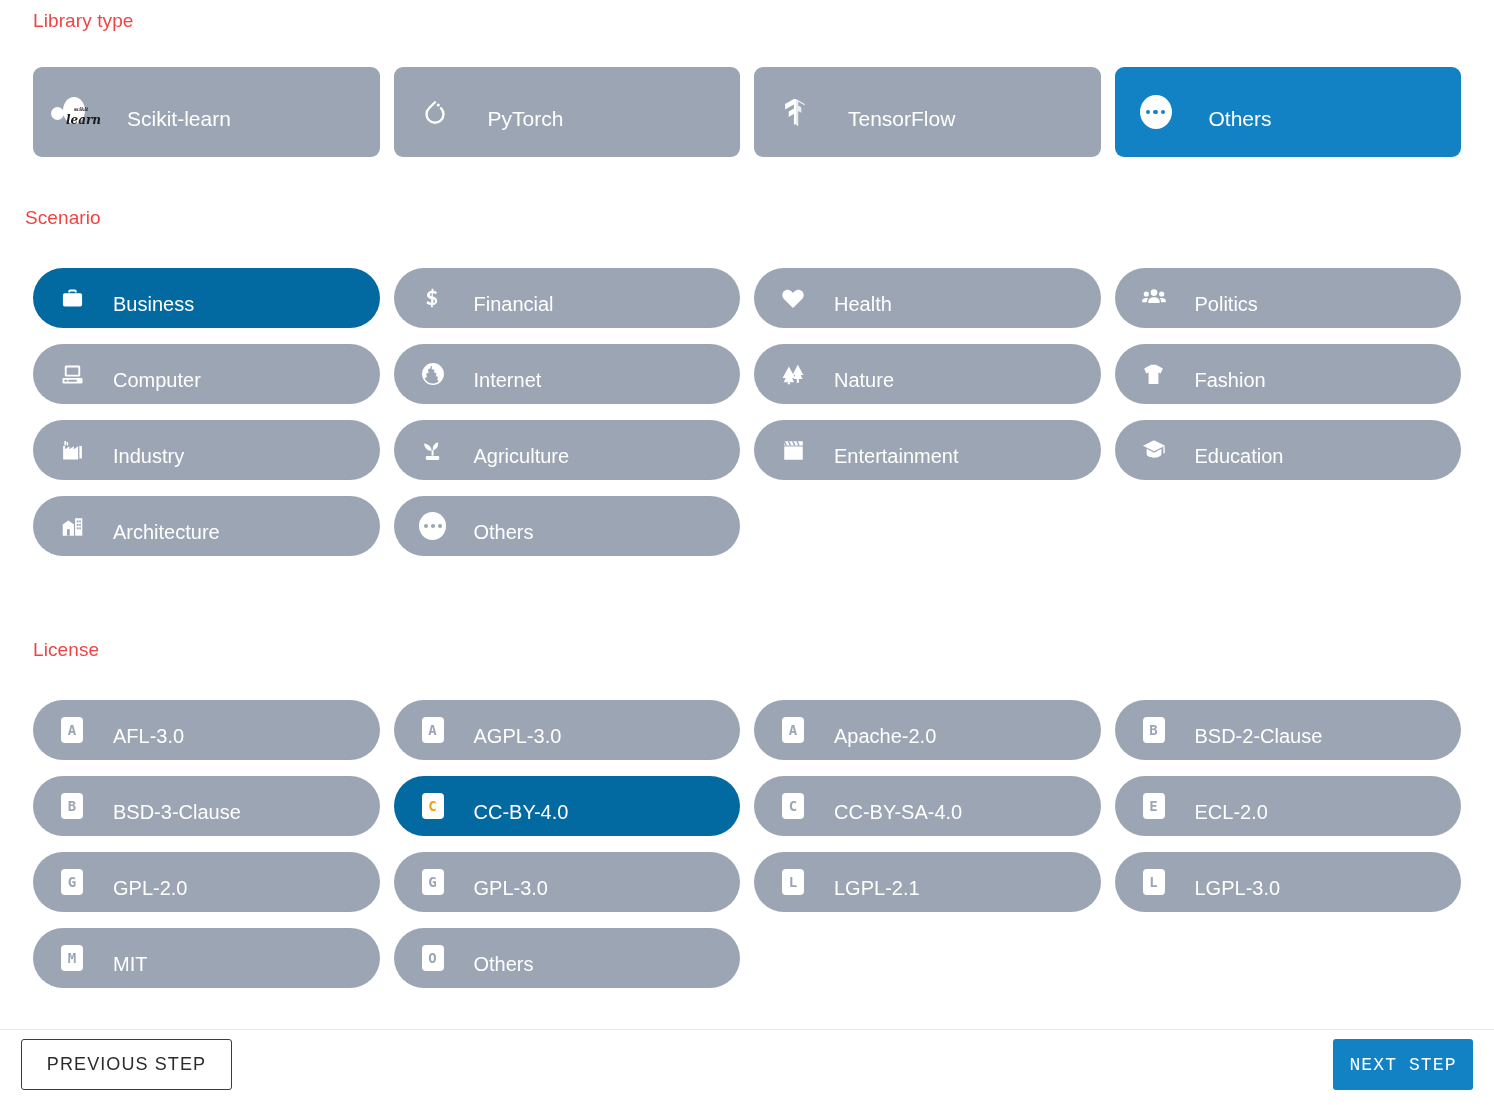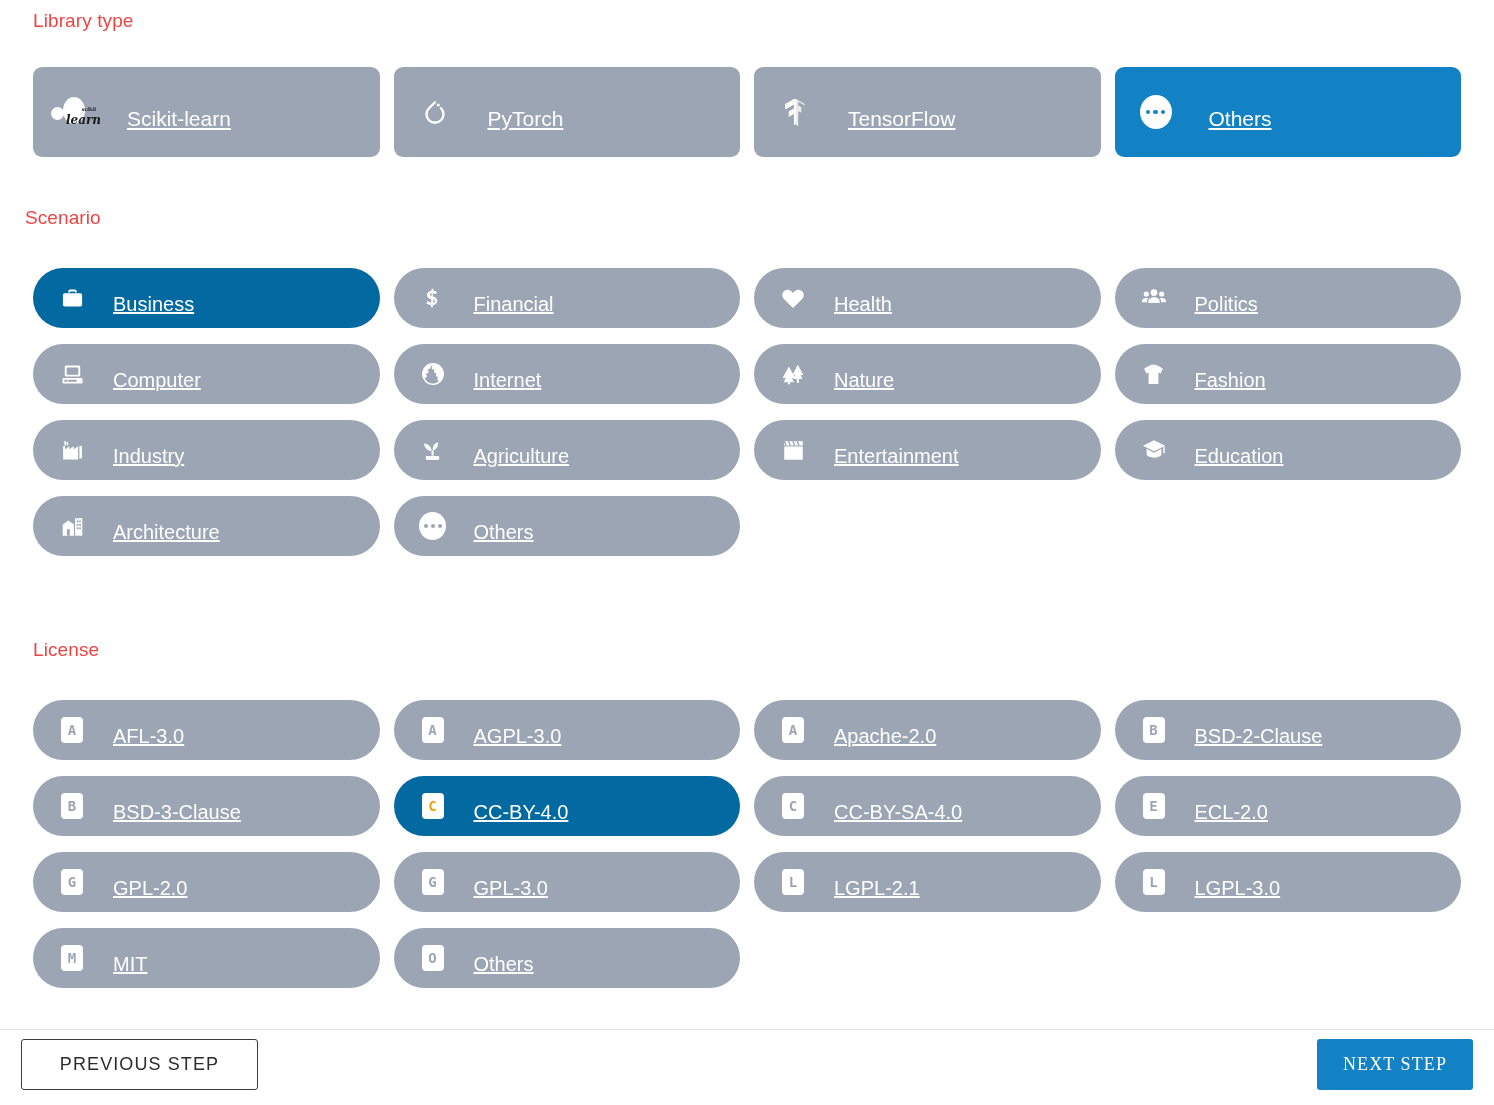--- a/index.html
+++ b/index.html
@@ -42,23 +42,22 @@
 
   .chip {
     display: flex;
     align-items: center;
     background: #9ca5b3;
     color: #ffffff;
     border: none;
     cursor: pointer;
     padding: 8px;
     font-family: "Liberation Sans", sans-serif;
-    text-align: right;
+    text-align: center;
     overflow: hidden;
-    text-decoration: underline;
   }
   .chip.lib {
     height: 90px;
     border-radius: 9px;
     padding-left: 18px;
   }
   .chip.pill {
     height: 60px;
     border-radius: 30px;
     padding-left: 22px;
@@ -148,41 +147,41 @@
   .footer {
     position: absolute;
     left: 0; right: 0;
     top: 1029px;
     height: 76px;
     border-top: 1px solid #e6e6e6;
   }
   .btn-prev {
     position: absolute;
     left: 21px; top: 9px;
-    width: 237px; height: 51px;
+    width: 211px; height: 51px;
     background: #ffffff;
     border: 1px solid #3c3c3c;
     border-radius: 3px;
     color: #2b2b2b;
     font-size: 18px;
     letter-spacing: 1.1px;
     font-family: "Liberation Sans", sans-serif;
     cursor: pointer;
   }
   .btn-next {
     position: absolute;
     right: 21px; top: 9px;
-    width: 156px; height: 51px;
+    width: 140px; height: 51px;
     background: #1282c5;
     border: none;
     border-radius: 3px;
     color: #ffffff;
     font-size: 18px;
     letter-spacing: 1.1px;
-    font-family: Liberation Serif, serif;
+    font-family: Liberation Mono, monospace;
     cursor: pointer;
   }
 </style>
 </head>
 <body>
 
 <div class="page">
 
   <h2 class="section-title" id="lib-title">Library type</h2>
   <div class="grid" id="lib-grid">

